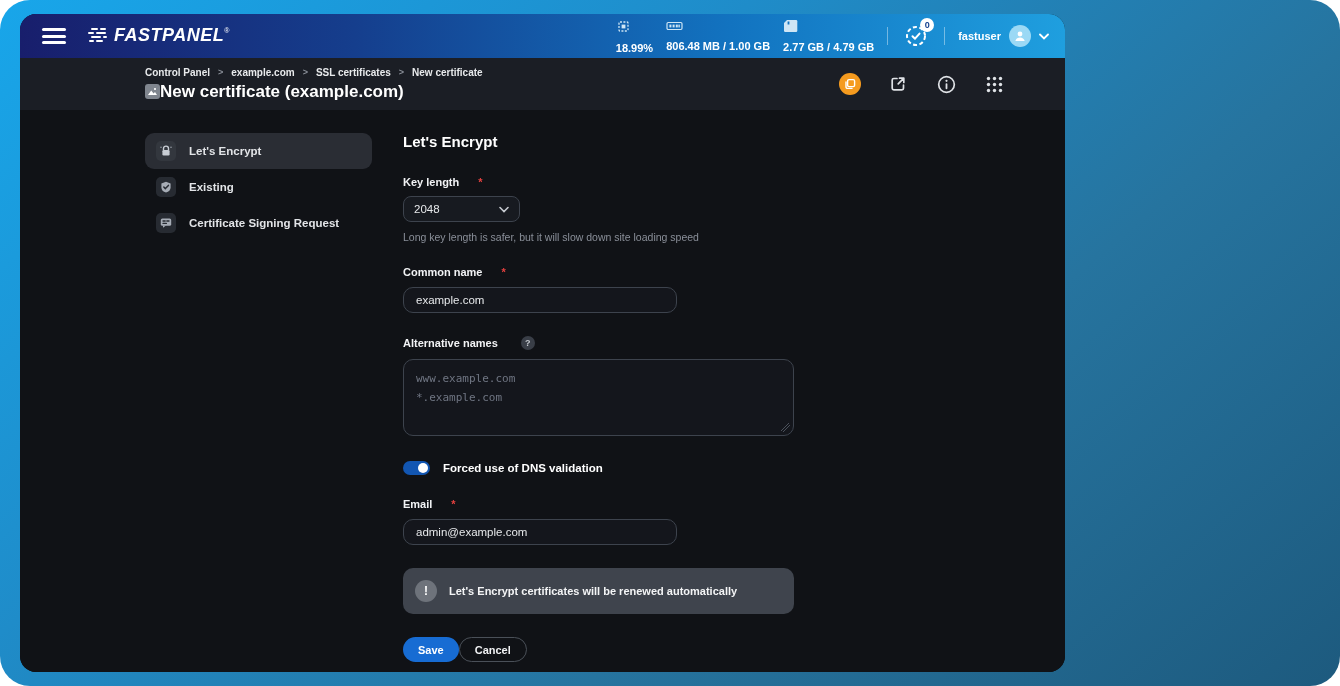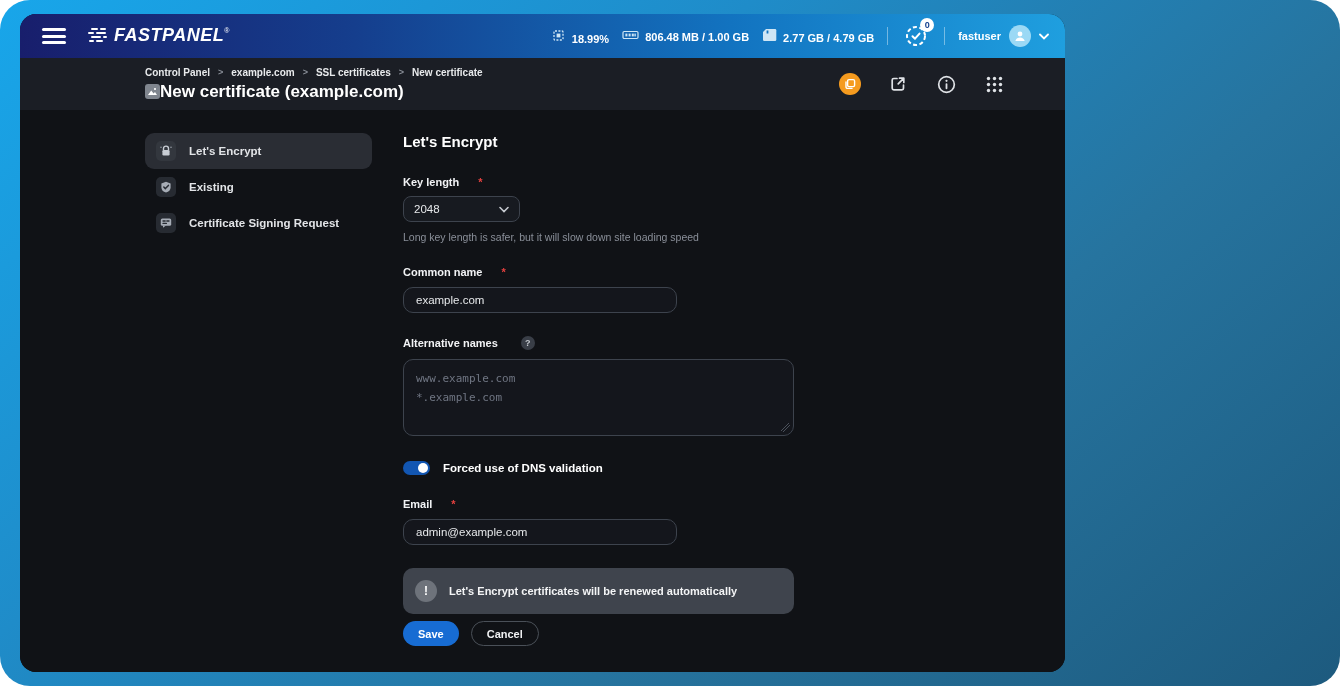--- a/index.html
+++ b/index.html
@@ -13,21 +13,21 @@
   
   .navbar { height:44px; flex:0 0 44px; display:flex; align-items:center; padding:0 16px;
             background:linear-gradient(90deg,#181e6c 0%,#153e8d 32%,#1273c0 68%,#1f9fdf 100%); color:#fff; }
   .burger { width:24px; height:16px; display:flex; flex-direction:column; justify-content:space-between; cursor:pointer; margin-left:6px; }
   .burger span { height:3px; background:#fff; border-radius:2px; }
   .logo { display:flex; align-items:flex-start; margin-left:22px; }
   .logo-glyph { margin-top:3px; }
   .logo-text { font-size:18px; font-weight:bold; font-style:italic; letter-spacing:.5px; margin-left:6px; }
   .logo-reg { font-size:7px; margin-top:2px; }
   .nav-right { margin-left:auto; display:flex; align-items:center; gap:13px; font-size:11px; font-weight:bold; }
-  .stat { display:flex; align-items:flex-end; gap:6px; }
+  .stat { display:flex; align-items:flex-start; gap:6px;flex-direction:column; }
   .vdiv { width:1px; height:18px; background:rgba(255,255,255,.4); }
   .notif { position:relative; width:30px; height:30px; display:flex; align-items:center; justify-content:center; cursor:pointer; }
   .badge { position:absolute; top:-3px; right:-3px; background:#fff; color:#15418f; font-size:9px; font-weight:bold;
            width:14px; height:14px; border-radius:7px; display:flex; align-items:center; justify-content:center; }
   .user { display:flex; align-items:center; gap:8px; cursor:pointer; }
   .avatar { width:22px; height:22px; border-radius:50%; background:#9bd9f5; display:flex; align-items:center; justify-content:center; }
 
   
   .pagehead { height:52px; flex:0 0 52px; background:#1b1e25; display:flex; align-items:center; padding:0 60px 0 125px; }
   .ph-left { display:flex; flex-direction:column; gap:4px; }
@@ -69,21 +69,21 @@
            background-repeat:no-repeat; background-position:right 3px bottom 3px; background-size:9px 9px; }
   .tarea::placeholder, .tinput::placeholder { color:#6f7582; }
   .toggle-row { margin-top:25px; display:flex; align-items:center; gap:13px; }
   .toggle { width:27px; height:14px; border-radius:8px; background:#1256b2; position:relative; cursor:pointer; }
   .toggle .knob { position:absolute; right:2px; top:2px; width:10px; height:10px; border-radius:50%; background:#fff; }
   .toggle-label { font-size:11.5px; font-weight:bold; }
   .banner { margin-top:23px; width:391px; height:46px; background:#3f444d; border-radius:10px; display:flex; align-items:center; padding:0 12px; gap:12px; }
   .bang { width:22px; height:22px; border-radius:50%; background:#6e737b; color:#fff; font-size:12px; font-weight:bold;
           display:flex; align-items:center; justify-content:center; flex:0 0 22px; }
   .banner-text { font-size:11px; font-weight:bold; color:#f4f5f6; }
-  .btnrow { margin-top:7px; display:flex; align-items:flex-start; gap:12px; }
+  .btnrow { margin-top:23px; display:flex; align-items:flex-start; }
   .btn { height:25px; border-radius:13px; font-size:11px; font-weight:bold; padding:0 15px; cursor:pointer;
          display:flex; align-items:center; justify-content:center; font-family:"Liberation Sans", sans-serif; }
   .btn-save { background:#176cd3; color:#fff; border:none; }
   .btn-cancel { background:transparent; color:#f0f1f3; border:1px solid #4a5058; }
 </style>
 </head>
 <body>
 
 <div class="frame">
 <div class="panel">

